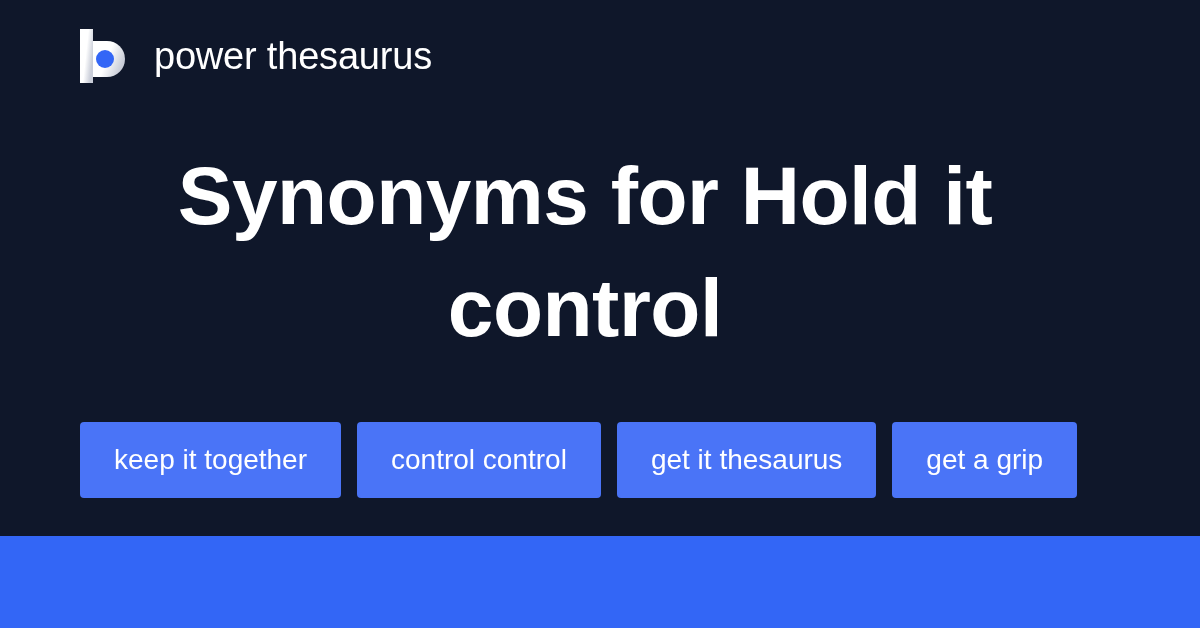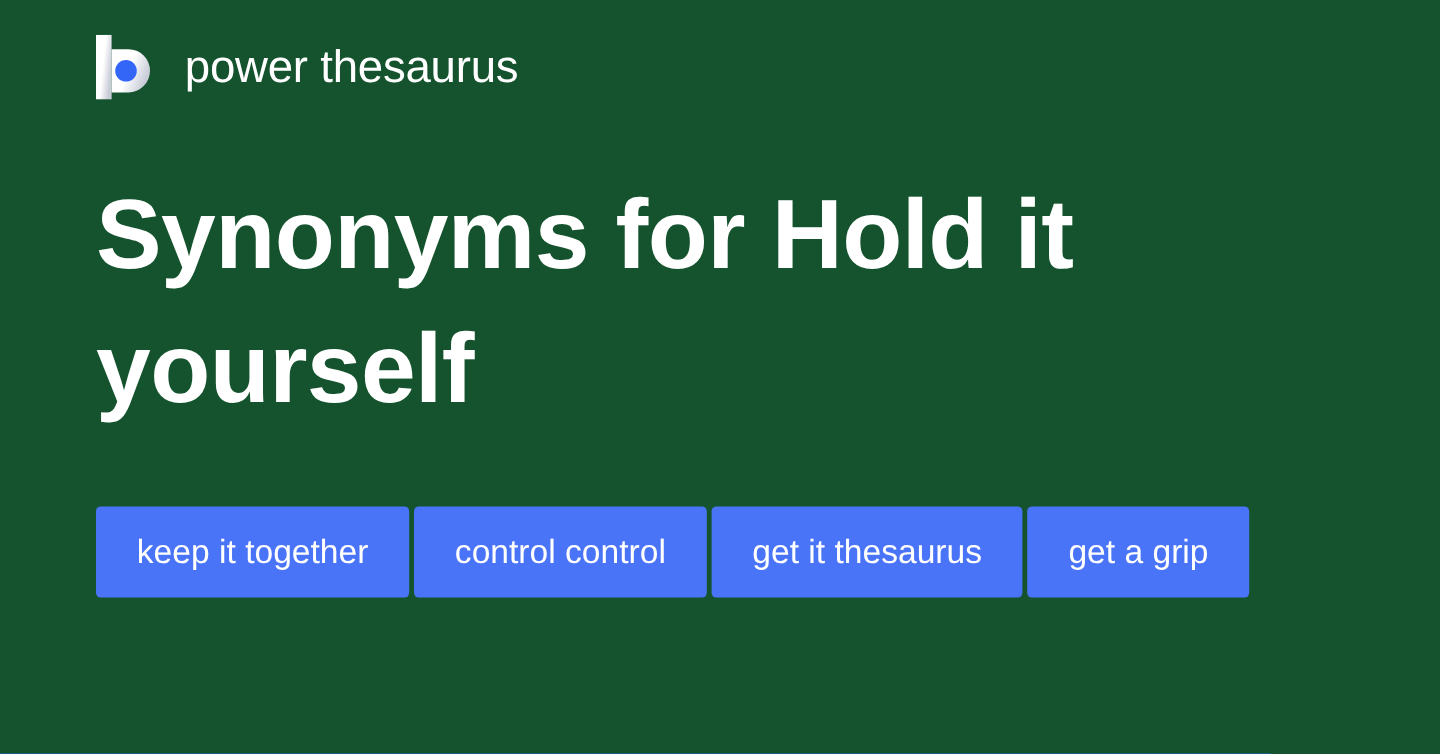--- a/index.html
+++ b/index.html
@@ -9,24 +9,25 @@
   body {
     width: 1200px;
     height: 628px;
     overflow: hidden;
     font-family: "Liberation Sans", sans-serif;
     background: #3366f6;
   }
   .card {
     position: relative;
     width: 1200px;
-    height: 628px;
-    background: #14532d;
+    height: 536px;
+    background: #0f172a;
     box-sizing: border-box;
     overflow: hidden;
+    text-align: center;
   }
 
   
   .brand {
     position: absolute;
     left: 80px;
     top: 28px;
     display: flex;
     align-items: center;
     height: 56px;
@@ -62,21 +63,21 @@
   }
 
   
   .chips {
     position: absolute;
     left: 80px;
     top: 422px;
     width: 1040px;
     display: flex;
     flex-wrap: wrap;
-    gap: 16px 4px;
+    gap: 16px 16px;
     align-content: flex-start;
   }
   .chip {
     height: 76px;
     box-sizing: border-box;
     padding: 0 34px;
     display: flex;
     align-items: center;
     justify-content: center;
     background: #4a74f7;
@@ -102,21 +103,21 @@
           <stop offset="100%" stop-color="#c9cdd8"></stop>
         </linearGradient>
       </defs>
       <rect x="0" y="0" width="13" height="54" fill="url(#bgrad)"></rect>
       <path d="M13 12 h14 a18 18 0 0 1 0 36 h-14 z" fill="url(#bgrad)"></path>
       <circle cx="25" cy="30" r="9" fill="#3366f6"></circle>
     </svg>
     <span class="brand-name">power thesaurus</span>
   </div>
 
-  <h1 class="headline">Synonyms for Hold it yourself</h1>
+  <h1 class="headline">Synonyms for Hold it control</h1>
 
   <div class="chips">
     <span class="chip">keep it together</span>
     <span class="chip">control control</span>
     <span class="chip">get it thesaurus</span>
     <span class="chip">get a grip</span>
   </div>
 
 </div>
 

